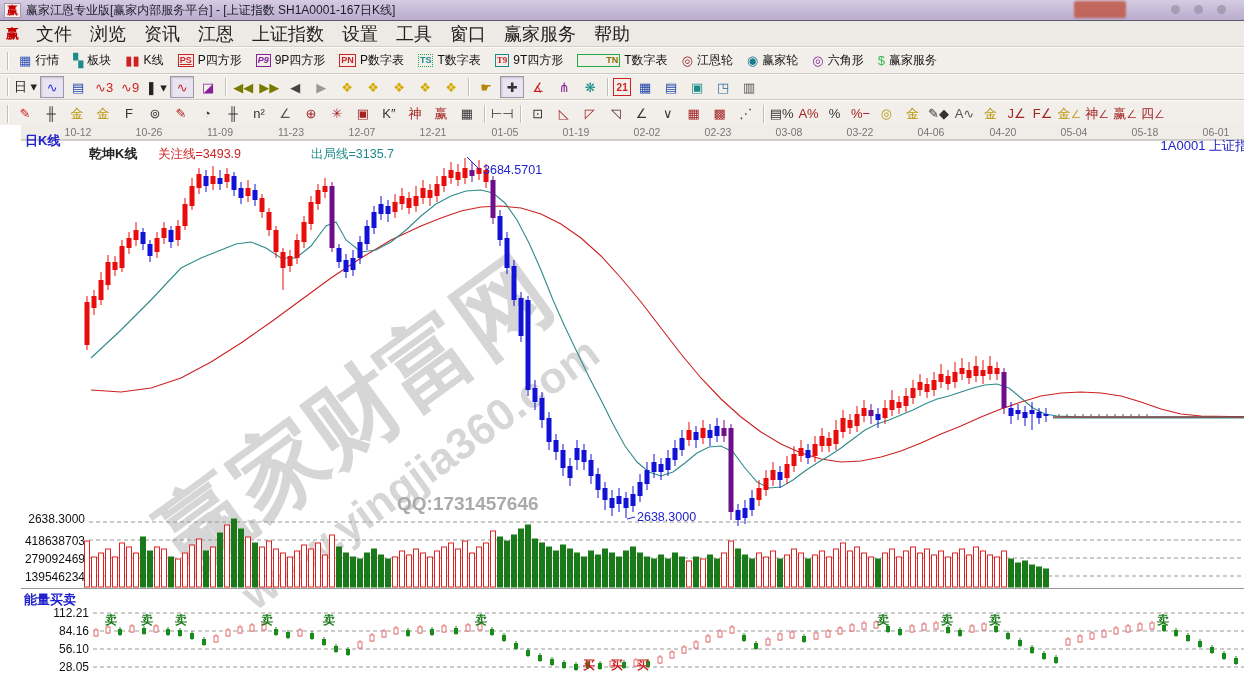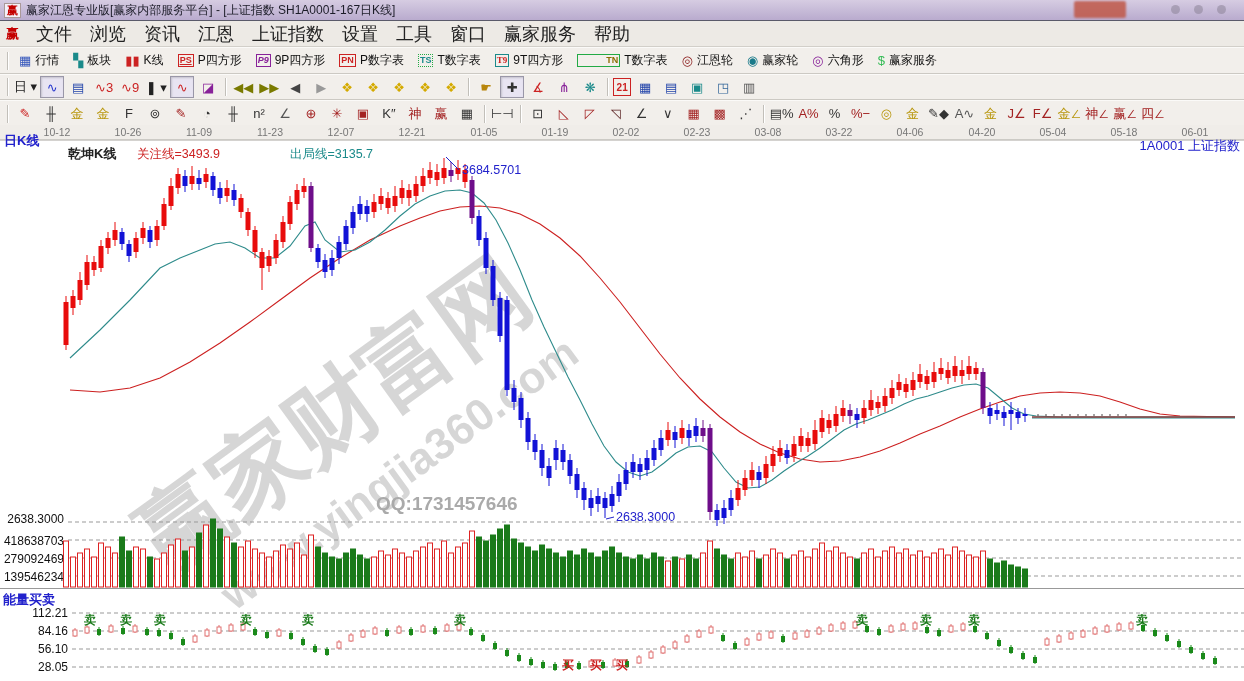--- a/index.html
+++ b/index.html
@@ -29,21 +29,21 @@
   .vsep{width:1px;height:18px;background:#c2bfb9;box-shadow:1px 0 0 #fff;margin:0 4px;flex:none;}
   .tb1-item{display:flex;align-items:center;gap:4px;padding:0 7px;font-size:12px;color:#111;cursor:default;flex:none;}
   .tb1-item .ic{font-size:13px;line-height:13px;}
   .boxic{font-size:9px;font-weight:bold;border:1px solid;padding:0 1px;line-height:11px;}
   .boxic.dotted{border-style:dotted;}
   .tbtn{min-width:22px;height:20px;display:flex;align-items:center;justify-content:center;
     font-size:13px;border:1px solid transparent;margin:0 1px;cursor:default;flex:none;white-space:nowrap;}
   .tbtn.pressed{border:1px solid #9a97a8;background:#e8e4f2;box-shadow:inset 1px 1px 2px rgba(0,0,0,.15);}
   .tbtn.framed{border:1px solid;font-size:10px;font-weight:bold;height:16px;min-width:16px;}
 
-  .chart-wrap{position:absolute;left:0;top:125px;width:1144px;height:556px;background:#fff;}
+  .chart-wrap{position:absolute;left:0;top:125px;width:1144px;height:556px;background:#fff;padding-left:21px;}
   svg text{font-family:"Liberation Sans",sans-serif;}
 </style>
 </head>
 <body>
 
 <div class="window">
 
   <div class="titlebar">
     <span class="tlogo">赢</span>
     <span class="ttext">赢家江恩专业版[赢家内部服务平台] - [上证指数  SH1A0001-167日K线]</span>

